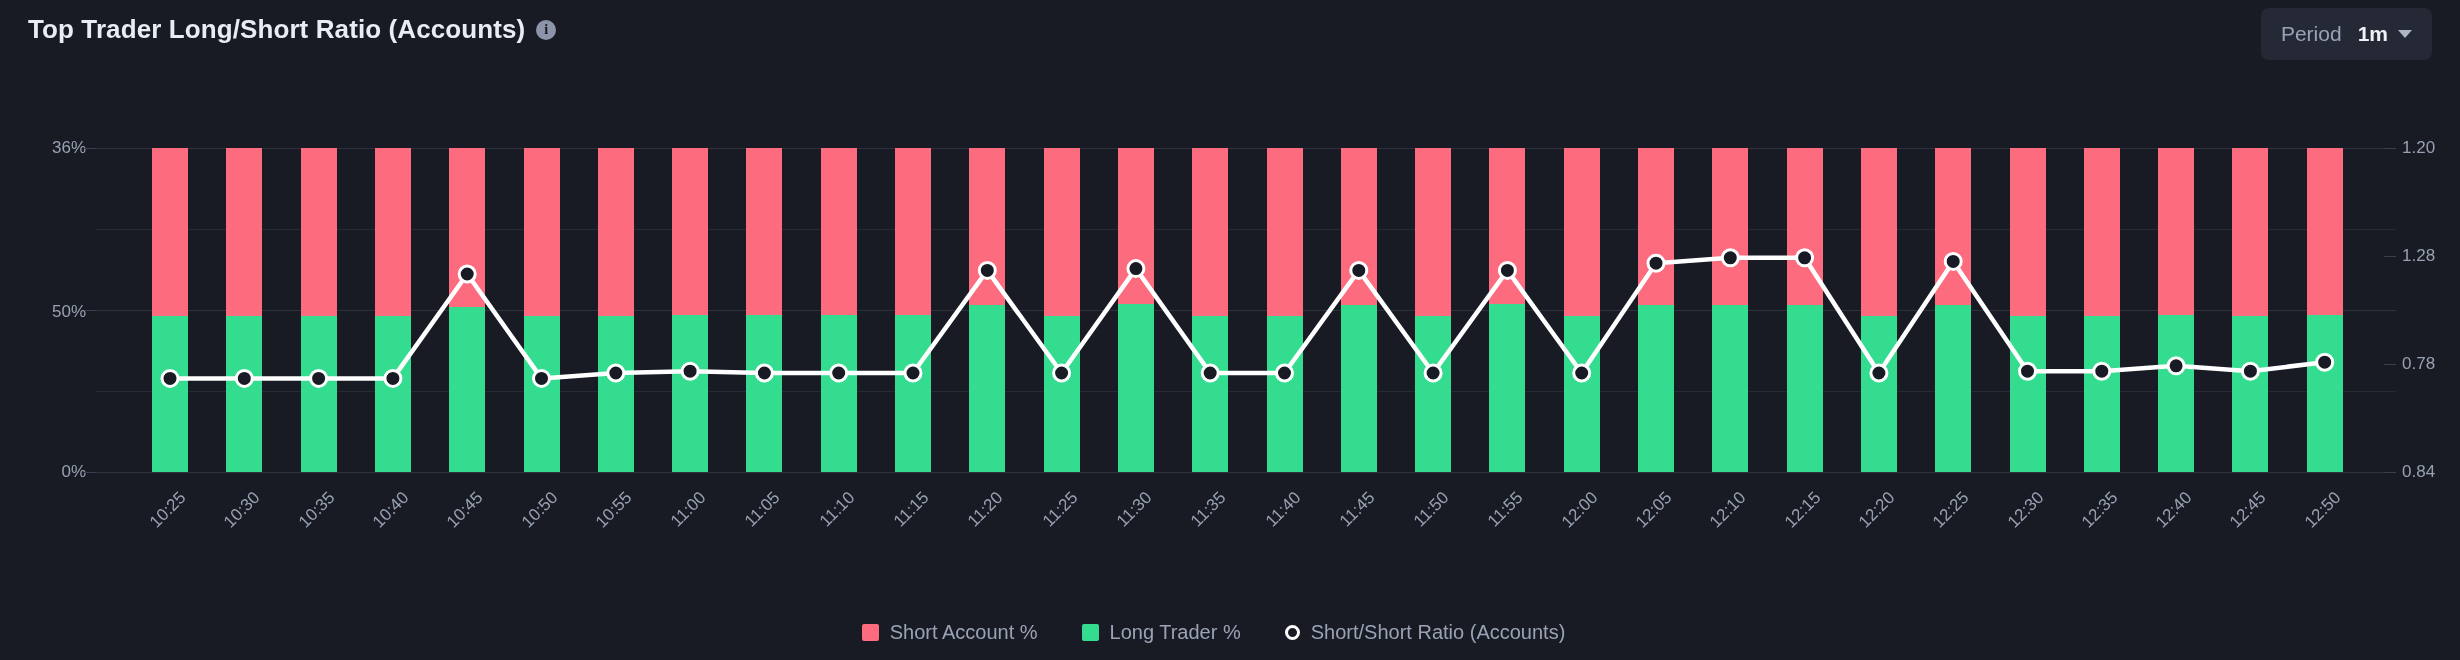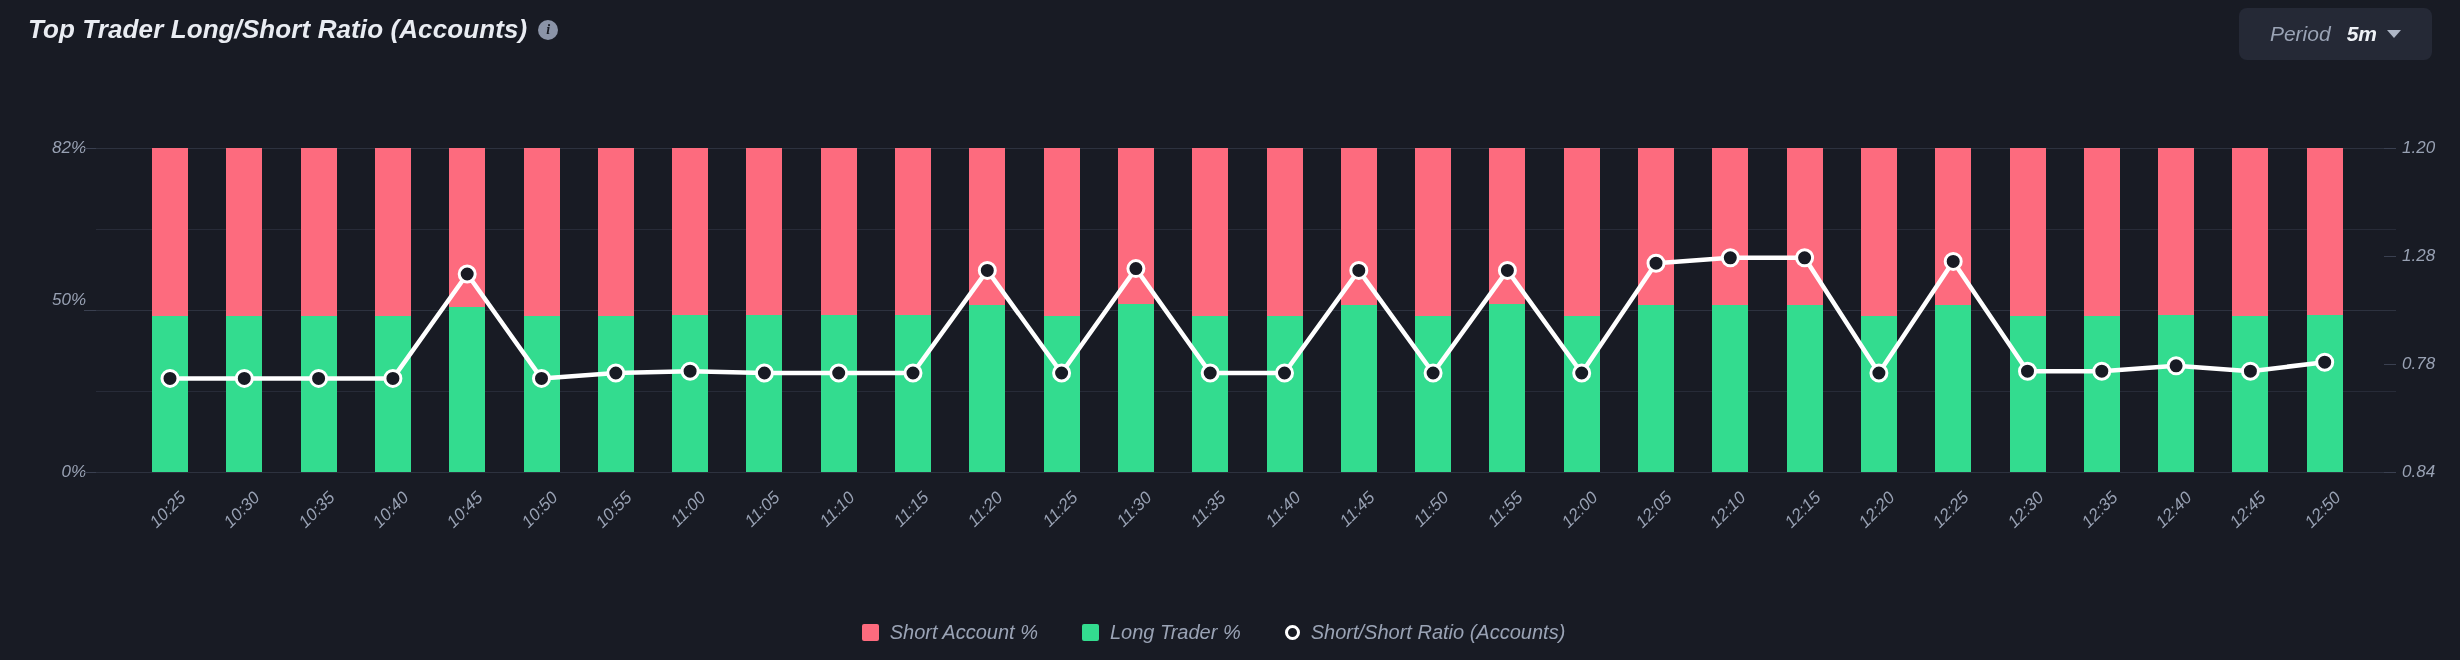--- a/index.html
+++ b/index.html
@@ -2,31 +2,31 @@
 <html><head>
 <meta charset="utf-8">
 <style>
   html,body{margin:0;padding:0;}
   body{
     width:2460px;height:660px;
     background:#181b24;
     font-family:"Liberation Sans", sans-serif;
     overflow:hidden;
   }
-  .panel{position:relative;width:2460px;height:660px;background:#181b24;font-style:italic;}
+  .panel{position:relative;width:2460px;height:660px;background:#181b24;}
 
   
   .header{position:absolute;left:0;top:0;width:2460px;height:72px;}
   .title-wrap{position:absolute;left:28px;top:14px;display:flex;align-items:center;gap:11px;}
   .title{font-size:26px;font-weight:700;color:#e9ecf2;letter-spacing:.1px;white-space:nowrap;}
   .info-icon{display:inline-block;width:20px;height:20px;border-radius:50%;
     background:#8b94a8;color:#181b24;font-size:14px;font-weight:700;line-height:20px;
     text-align:center;font-family:"Liberation Serif",serif;}
   .period-box{position:absolute;right:28px;top:8px;height:52px;display:flex;align-items:center;
-    gap:16px;padding:0 31px;background:#252936;border-radius:8px;}
+    gap:16px;padding:0 20px;background:#252936;border-radius:8px;}
   .period-label{font-size:21px;color:#9aa3b5;}
   .period-value{font-size:21px;color:#eef1f6;font-weight:700;}
   .caret{width:0;height:0;border-left:7px solid transparent;border-right:7px solid transparent;
     border-top:8px solid #aeb6c6;margin-left:-6px;}
 
   
   .plot{position:absolute;left:0;top:0;width:2460px;height:660px;}
   .axis-label{position:absolute;font-size:17px;color:#98a1b3;white-space:nowrap;}
   .y-left{right:2374px;transform:translateY(-50%);text-align:right;}
   .y-right{left:2402px;transform:translateY(-50%);text-align:left;}
@@ -59,39 +59,39 @@
 
 <div class="panel">
 
   <div class="header">
     <div class="title-wrap">
       <span class="title">Top Trader Long/Short Ratio (Accounts)</span>
       <span class="info-icon">i</span>
     </div>
     <div class="period-box">
       <span class="period-label">Period</span>
-      <span class="period-value">5m</span>
+      <span class="period-value">1m</span>
       <span class="caret"></span>
     </div>
   </div>
 
   <div class="plot">
     <div id="grid-layer">
         <div class="gridline major" style="top: 472px;"></div>
         <div class="gridline" style="top: 391px;"></div>
         <div class="gridline major" style="top: 310px;"></div>
         <div class="gridline" style="top: 229px;"></div>
         <div class="gridline major" style="top: 148px;"></div>
       </div>
     <div id="yleft-layer">
         <div class="axis-label y-left" style="top: 472px;">0%</div>
         <div class="tick" style="left: 84px; top: 472px;"></div>
-        <div class="axis-label y-left" style="top: 300px;">50%</div>
+        <div class="axis-label y-left" style="top: 312px;">50%</div>
         <div class="tick" style="left: 84px; top: 310px;"></div>
-        <div class="axis-label y-left" style="top: 148px;">82%</div>
+        <div class="axis-label y-left" style="top: 148px;">36%</div>
         <div class="tick" style="left: 84px; top: 148px;"></div>
       </div>
     <div id="yright-layer">
         <div class="axis-label y-right" style="top: 472px;">0.84</div>
         <div class="tick" style="left: 2384px; top: 472px;"></div>
         <div class="axis-label y-right" style="top: 364px;">0.78</div>
         <div class="tick" style="left: 2384px; top: 364px;"></div>
         <div class="axis-label y-right" style="top: 256px;">1.28</div>
         <div class="tick" style="left: 2384px; top: 256px;"></div>
         <div class="axis-label y-right" style="top: 148px;">1.20</div>

